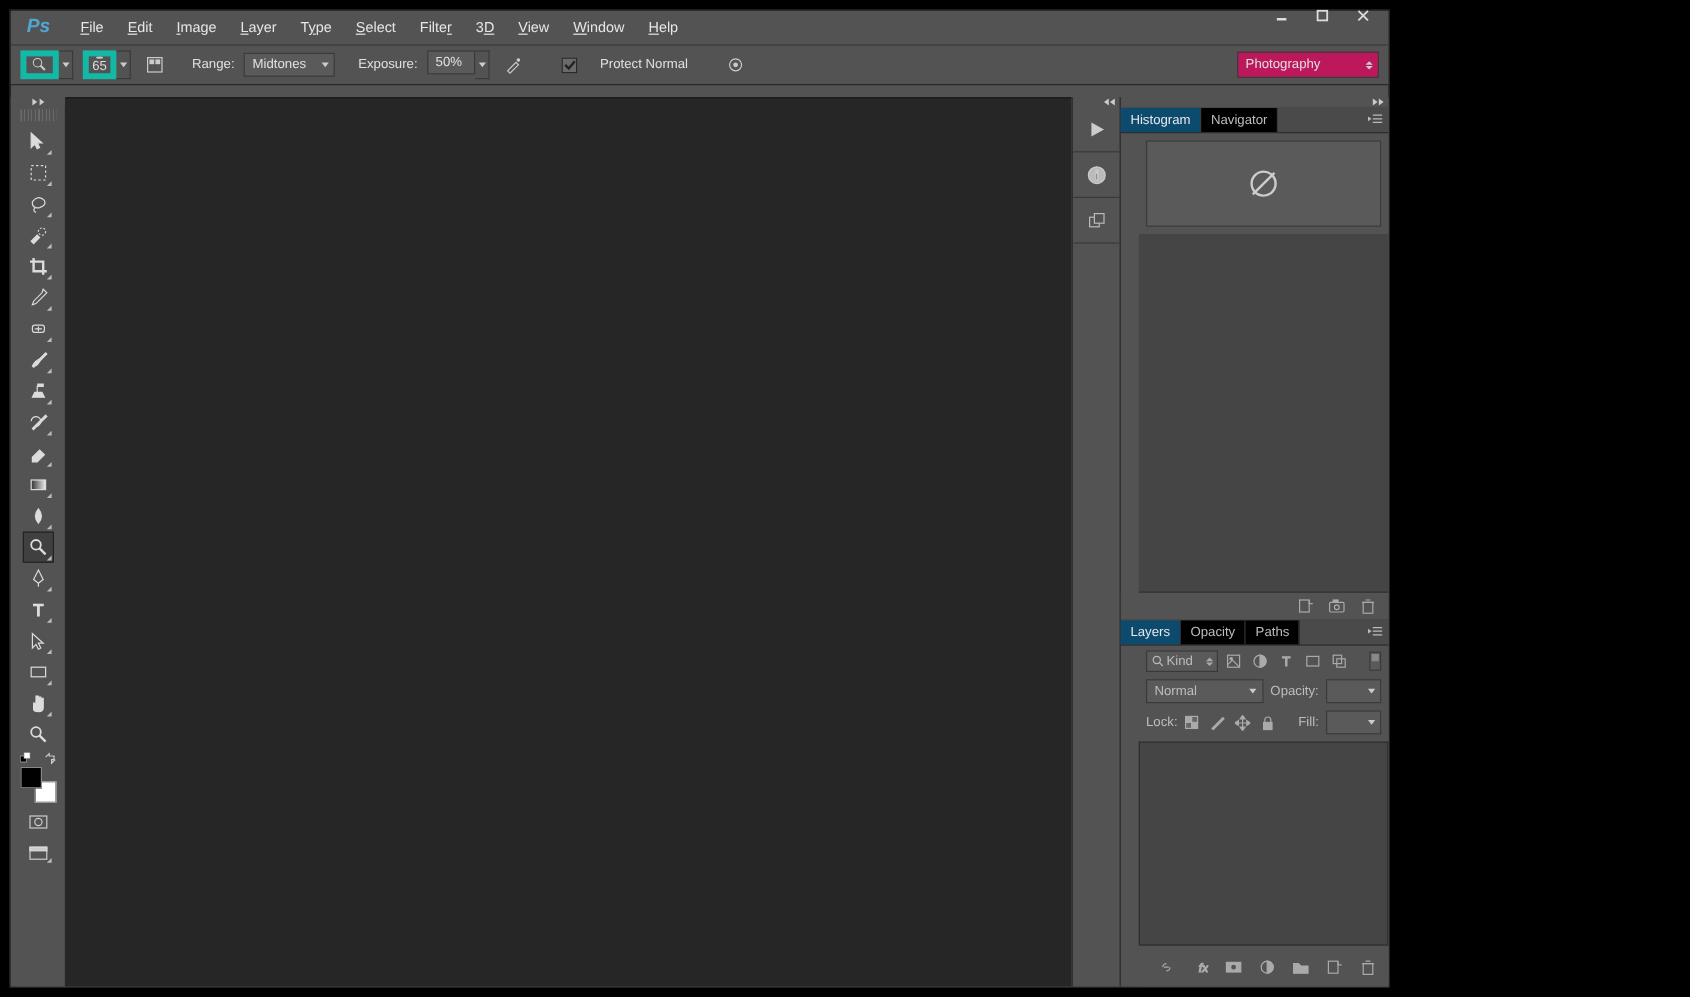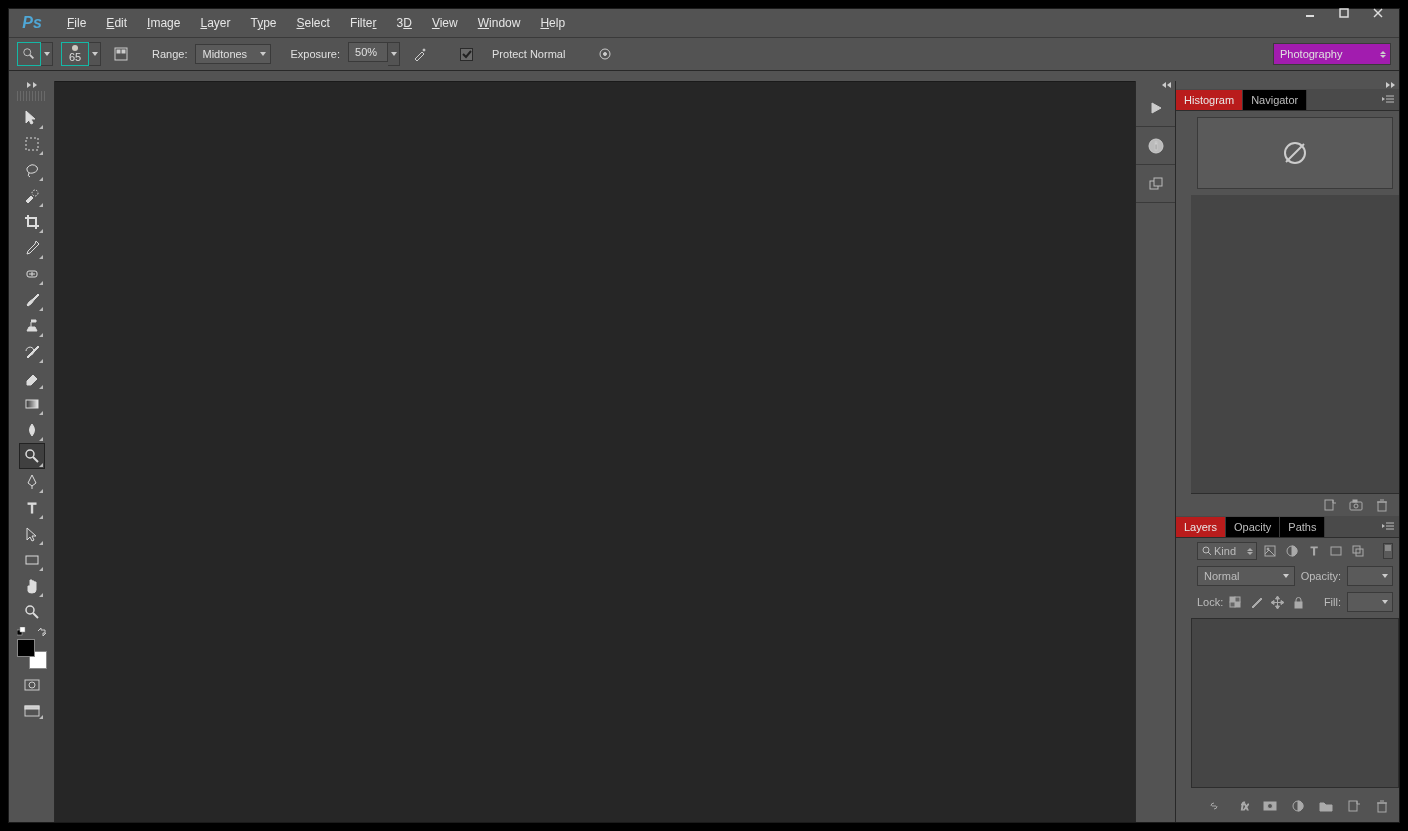--- a/index.html
+++ b/index.html
@@ -1,40 +1,40 @@
 <!DOCTYPE html>
 <html><head>
 <meta charset="utf-8">
 <style>
 * { margin:0; padding:0; box-sizing:border-box; font-family:"Segoe UI","Lucida Grande",Tahoma,sans-serif; user-select:none; }
 html,body{width:1408px;height:831px;background:#000;overflow:hidden;}
-.app{position:absolute;left:8px;top:8px;width:1392px;height:815px;background:#535353;border:1px solid #1a1a1a;box-shadow:0 0 0 1px #000;}
+.app{position:absolute;left:8px;top:8px;width:1150px;height:815px;background:#535353;border:1px solid #1a1a1a;box-shadow:0 0 0 1px #000;}
 
 .menubar{height:28px;background:#535353;display:flex;align-items:center;padding-left:6px;position:relative;}
 .ps-logo{width:34px;height:24px;display:flex;align-items:center;justify-content:center;color:#4fa7d6;font-weight:bold;font-size:16px;font-style:italic;margin-right:8px;}
 .menu-item{padding:4px 10px;color:#e6e6e6;font-size:12px;}
 .menu-item .ul{text-decoration:underline;}
 .win-controls{position:absolute;right:4px;top:-6px;display:flex;gap:0;}
 .wc{width:34px;height:20px;display:flex;align-items:center;justify-content:center;color:#e0e0e0;}
 .wc svg{width:12px;height:12px;}
 
 .optionsbar{height:34px;background:#535353;border-top:1px solid #3a3a3a;border-bottom:1px solid #282828;display:flex;align-items:center;padding:0 8px;gap:8px;position:relative;}
-.opt-btn{height:24px;min-width:24px;border:1px solid #14b8a6;background:#535353;display:flex;align-items:center;justify-content:center;color:#ddd;font-size:11px;padding:0 4px;}
+.opt-btn{height:24px;min-width:24px;border:5px solid #14b8a6;background:#535353;display:flex;align-items:center;justify-content:center;color:#ddd;font-size:11px;padding:0 4px;}
 .opt-btn.brush{width:28px;flex-direction:column;line-height:1;}
 .opt-btn.brush .dot{width:6px;height:6px;border-radius:50%;background:#ccc8c0;margin-bottom:1px;}
 .brushdrop{width:12px;display:flex;align-items:center;justify-content:center;border:1px solid #3a3a3a;border-left:none;height:24px;}
 .tri{width:0;height:0;border-left:3px solid transparent;border-right:3px solid transparent;border-top:4px solid #ccc;}
 .opt-label{color:#e0e0e0;font-size:11px;padding-left:11px;}
 .opt-select{height:20px;background:#5a5a5a;border:1px solid #3a3a3a;color:#e0e0e0;font-size:11px;padding:0 19px 0 6px;position:relative;display:flex;align-items:center;}
 .opt-select .tri{position:absolute;right:4px;top:7px;}
 .chk{width:13px;height:13px;border:1px solid #2a2a2a;background:#6a6a6a;display:flex;align-items:center;justify-content:center;}
 .chk svg{width:10px;height:10px;}
 .icon-btn{width:24px;height:24px;display:flex;align-items:center;justify-content:center;}
 .icon-btn svg{stroke:#ccc;fill:none;}
-.workspace-sel{position:absolute;right:8px;top:5px;height:22px;width:118px;background:#a21caf;border:1px solid #3a3a3a;color:#e0e0e0;font-size:11px;display:flex;align-items:center;padding:0 6px;}
+.workspace-sel{position:absolute;right:8px;top:5px;height:22px;width:118px;background:#be185d;border:1px solid #3a3a3a;color:#e0e0e0;font-size:11px;display:flex;align-items:center;padding:0 6px;}
 .workspace-sel .arrows{position:absolute;right:4px;display:flex;flex-direction:column;gap:1px;}
 .workspace-sel .arrows .u{width:0;height:0;border-left:3px solid transparent;border-right:3px solid transparent;border-bottom:3px solid #ccc;}
 .workspace-sel .arrows .d{width:0;height:0;border-left:3px solid transparent;border-right:3px solid transparent;border-top:3px solid #ccc;}
 
 .workzone{position:absolute;left:0;right:0;top:72px;bottom:0;display:flex;background:#535353;}
 
 .toolcol{width:46px;background:#535353;border-right:1px solid #282828;display:flex;flex-direction:column;align-items:center;}
 .tool-handle{height:8px;width:100%;background:#535353;display:flex;align-items:center;justify-content:center;}
 .tool-handle .dd{width:0;height:0;border-top:3px solid transparent;border-bottom:3px solid transparent;border-left:4px solid #ccc;margin-left:2px;}
 .tool-handle .dd2{width:0;height:0;border-top:3px solid transparent;border-bottom:3px solid transparent;border-left:4px solid #ccc;}
@@ -56,21 +56,21 @@
 .dc-handle{height:8px;display:flex;align-items:center;justify-content:flex-end;padding-right:4px;}
 .dc-handle .ll{width:0;height:0;border-top:3px solid transparent;border-bottom:3px solid transparent;border-right:4px solid #ccc;}
 .dc-btn{height:38px;width:100%;border-bottom:1px solid #3a3a3a;display:flex;align-items:center;justify-content:center;}
 .dc-btn svg{width:18px;height:18px;fill:#ccc;stroke:#ccc;}
 
 .panels{width:224px;background:#535353;border-left:1px solid #282828;display:flex;flex-direction:column;}
 .pn-handle{height:8px;display:flex;justify-content:flex-end;align-items:center;padding-right:4px;}
 .pn-handle .rr{width:0;height:0;border-top:3px solid transparent;border-bottom:3px solid transparent;border-left:4px solid #ccc;margin-left:1px;}
 .tabrow{height:22px;background:#4a4a4a;display:flex;align-items:flex-end;position:relative;border-bottom:1px solid #2d2d2d;}
 .tab{padding:4px 8px;font-size:11px;color:#bdbdbd;background:#000000;border-right:1px solid #3a3a3a;height:20px;display:flex;align-items:center;}
-.tab.active{background:#b91c1c;color:#e8e8e8;}
+.tab.active{background:#0c4a6e;color:#e8e8e8;}
 .tab-menu{position:absolute;right:4px;top:4px;width:14px;height:12px;display:flex;align-items:center;justify-content:center;}
 .tab-menu svg{width:12px;height:10px;fill:#bbb;}
 .panel-body{background:#535353;margin-left:15px;}
 .hist-body{height:84px;display:flex;align-items:center;justify-content:center;padding:6px;}
 .hist-box{width:100%;height:100%;border:1px solid #3a3a3a;background:#5a5a5a;display:flex;align-items:center;justify-content:center;}
 .hist-box svg{width:30px;height:30px;stroke:#ccc;fill:none;stroke-width:2;}
 .history-body{flex:1;background:#454545;min-height:260px;border-bottom:1px solid #2d2d2d;}
 .history-footer{height:22px;background:#535353;display:flex;align-items:center;justify-content:flex-end;gap:12px;padding-right:10px;}
 .history-footer svg{width:14px;height:14px;fill:#aaa;stroke:#aaa;}
 .layers-body{background:#535353;padding:4px 6px;display:flex;flex-direction:column;gap:6px;font-size:11px;color:#bdbdbd;}

